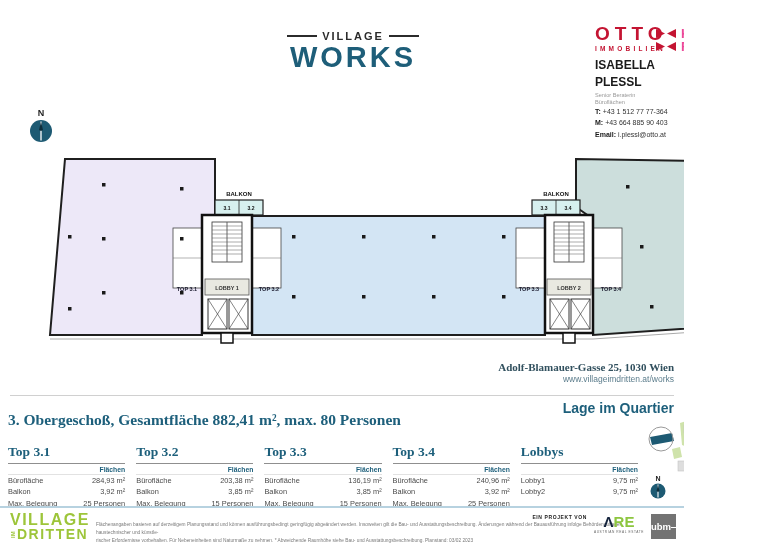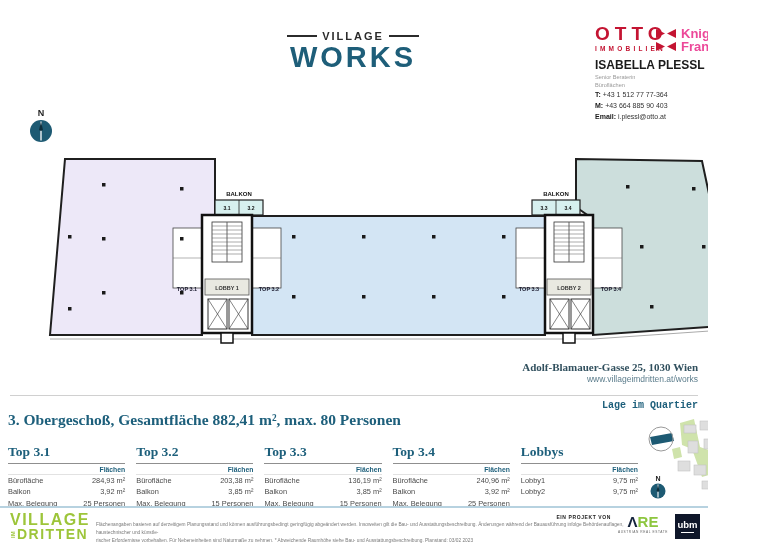--- a/index.html
+++ b/index.html
@@ -1,17 +1,17 @@
 <!DOCTYPE html>
 <html><head>
 <meta charset="utf-8">
 <style>
   html,body{margin:0;padding:0;}
   .page{position:relative;width:684px;height:560px;background:#ffffff;overflow:hidden;
-        font-family:"Liberation Sans",sans-serif;color:#222;padding-left:24px;}
+        font-family:"Liberation Sans",sans-serif;color:#222;}
   .abs{position:absolute;}
 
   
   .logo-center{left:287px;top:30px;width:132px;text-align:center;}
   .logo-village{display:flex;align-items:center;gap:5px;color:#2b2b2b;font-weight:bold;
                 font-size:11px;letter-spacing:2px;}
   .logo-village .rule{flex:1;height:2px;background:#2b2b2b;}
   .logo-works{font-size:29px;font-weight:bold;letter-spacing:3px;color:#1e5e79;line-height:1.05;}
 
   .otto-block{left:595px;top:24px;}
@@ -31,22 +31,22 @@
   .compass{left:28px;top:108px;width:26px;text-align:center;}
   .compass .n{font-size:9px;font-weight:bold;color:#222;}
   .plan-wrap{left:40px;top:143px;width:720px;height:218px;}
   svg text{font-family:"Liberation Sans",sans-serif;}
 
   
   .addr{right:10px;top:361px;text-align:right;}
   .addr-l1{font-family:"Liberation Serif",serif;font-weight:bold;font-size:11px;color:#31505e;}
   .addr-l2{font-size:8.5px;color:#5c7d8c;margin-top:1px;}
   .hr-light{left:10px;right:10px;top:395px;height:1px;background:#d0d0d0;}
-  .lage{right:10px;top:400px;font-family:Liberation Mono, monospace;font-weight:bold;
-        font-size:10px;color:#1d5f7b;}
+  .lage{right:10px;top:400px;font-family:Liberation Sans, sans-serif;font-weight:bold;
+        font-size:14px;color:#1d5f7b;}
 
   .title{left:8px;top:411px;font-family:"Liberation Serif",serif;font-weight:bold;
          font-size:15.5px;color:#1d5f7b;}
 
   
   .table{left:8px;top:444px;width:630px;display:flex;gap:11px;}
   .tcol{flex:1;min-width:0;}
   .tcol h3{margin:0;font-family:"Liberation Serif",serif;font-weight:bold;font-size:13.5px;
            color:#1d5f7b;padding-bottom:3px;border-bottom:1px solid #8f8f8f;}
   .flaechen{text-align:right;font-size:6.8px;font-weight:bold;color:#1d5f7b;
@@ -65,21 +65,21 @@
   .v-logo .im{font-size:5.5px;letter-spacing:.5px;transform:rotate(-90deg);width:7px;}
   .v-logo .dr{font-size:14px;letter-spacing:1.5px;}
   .disclaimer{left:96px;top:521px;width:528px;font-size:4.8px;color:#7a7a7a;line-height:1.7;}
   .projekt{right:8px;top:514px;display:flex;align-items:flex-start;gap:7px;}
   .projekt-label{font-size:5px;font-weight:bold;letter-spacing:.6px;color:#222;}
   .are{text-align:center;line-height:1;}
   .are .big{font-size:15px;font-weight:800;}
   .are .a{color:#14233c;}
   .are .re{color:#8dc63f;}
   .are .sub{font-size:3.2px;letter-spacing:.6px;color:#666;margin-top:1px;}
-  .ubm{width:25px;height:25px;background:#0f172a;display:flex;flex-direction:column;
+  .ubm{width:25px;height:25px;background:#737373;display:flex;flex-direction:row;
        align-items:center;justify-content:center;}
   .ubm .t{color:#fff;font-weight:bold;font-size:9.5px;line-height:1;}
   .ubm .bar{width:13px;height:1px;background:#fff;margin-top:2px;}
 </style>
 </head>
 <body>
 
 <div class="page">
 
   <div class="abs logo-center">

